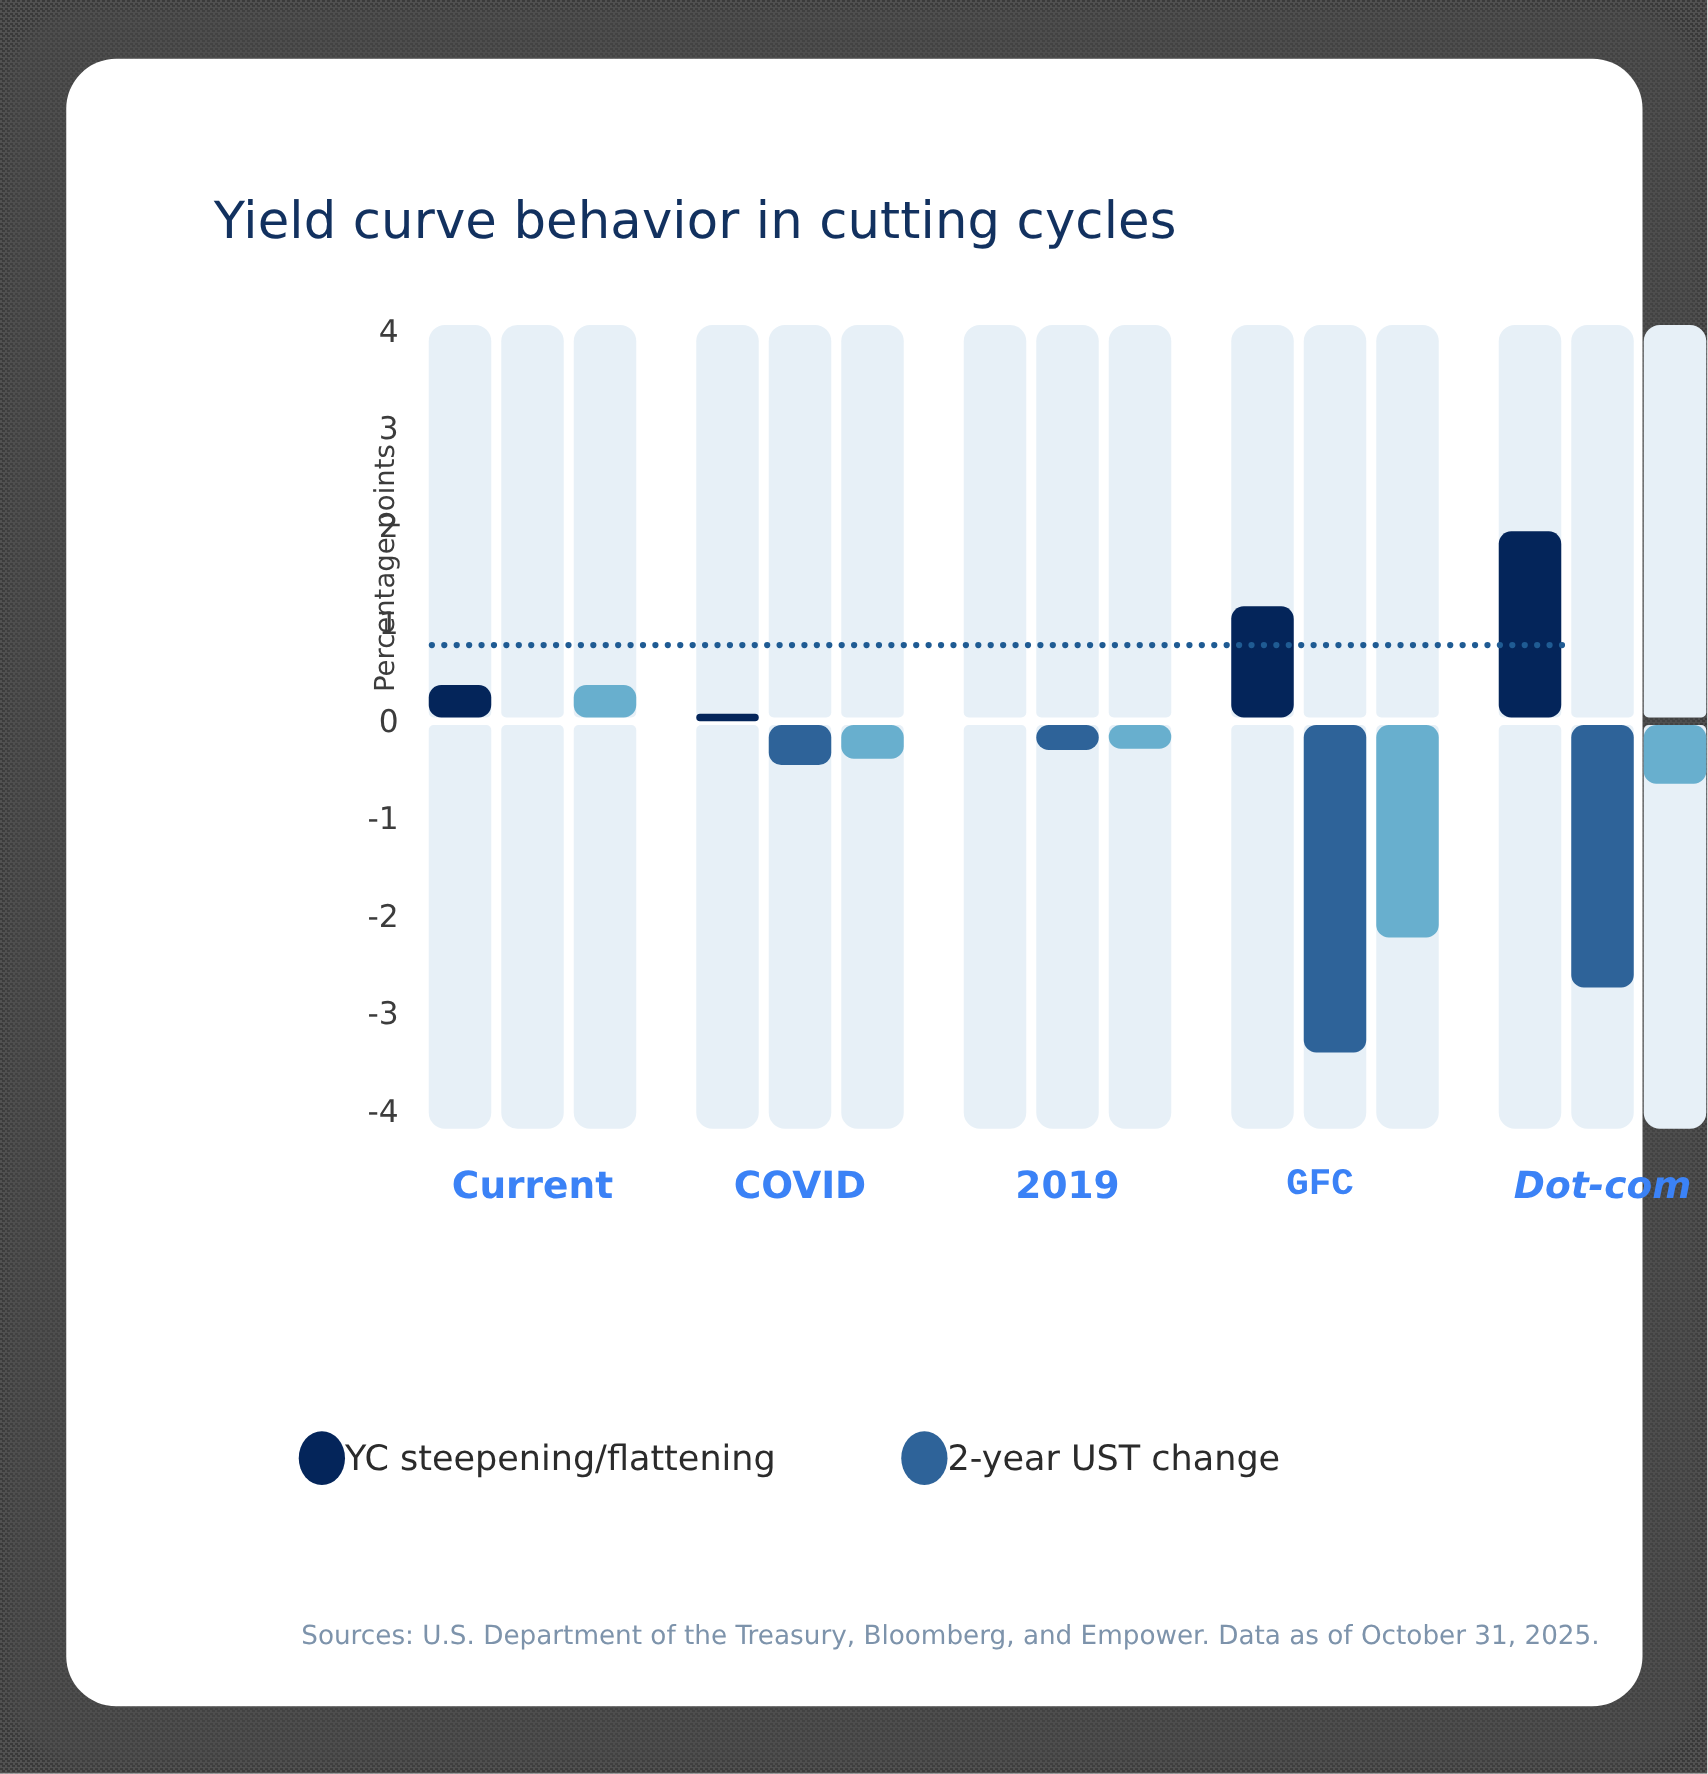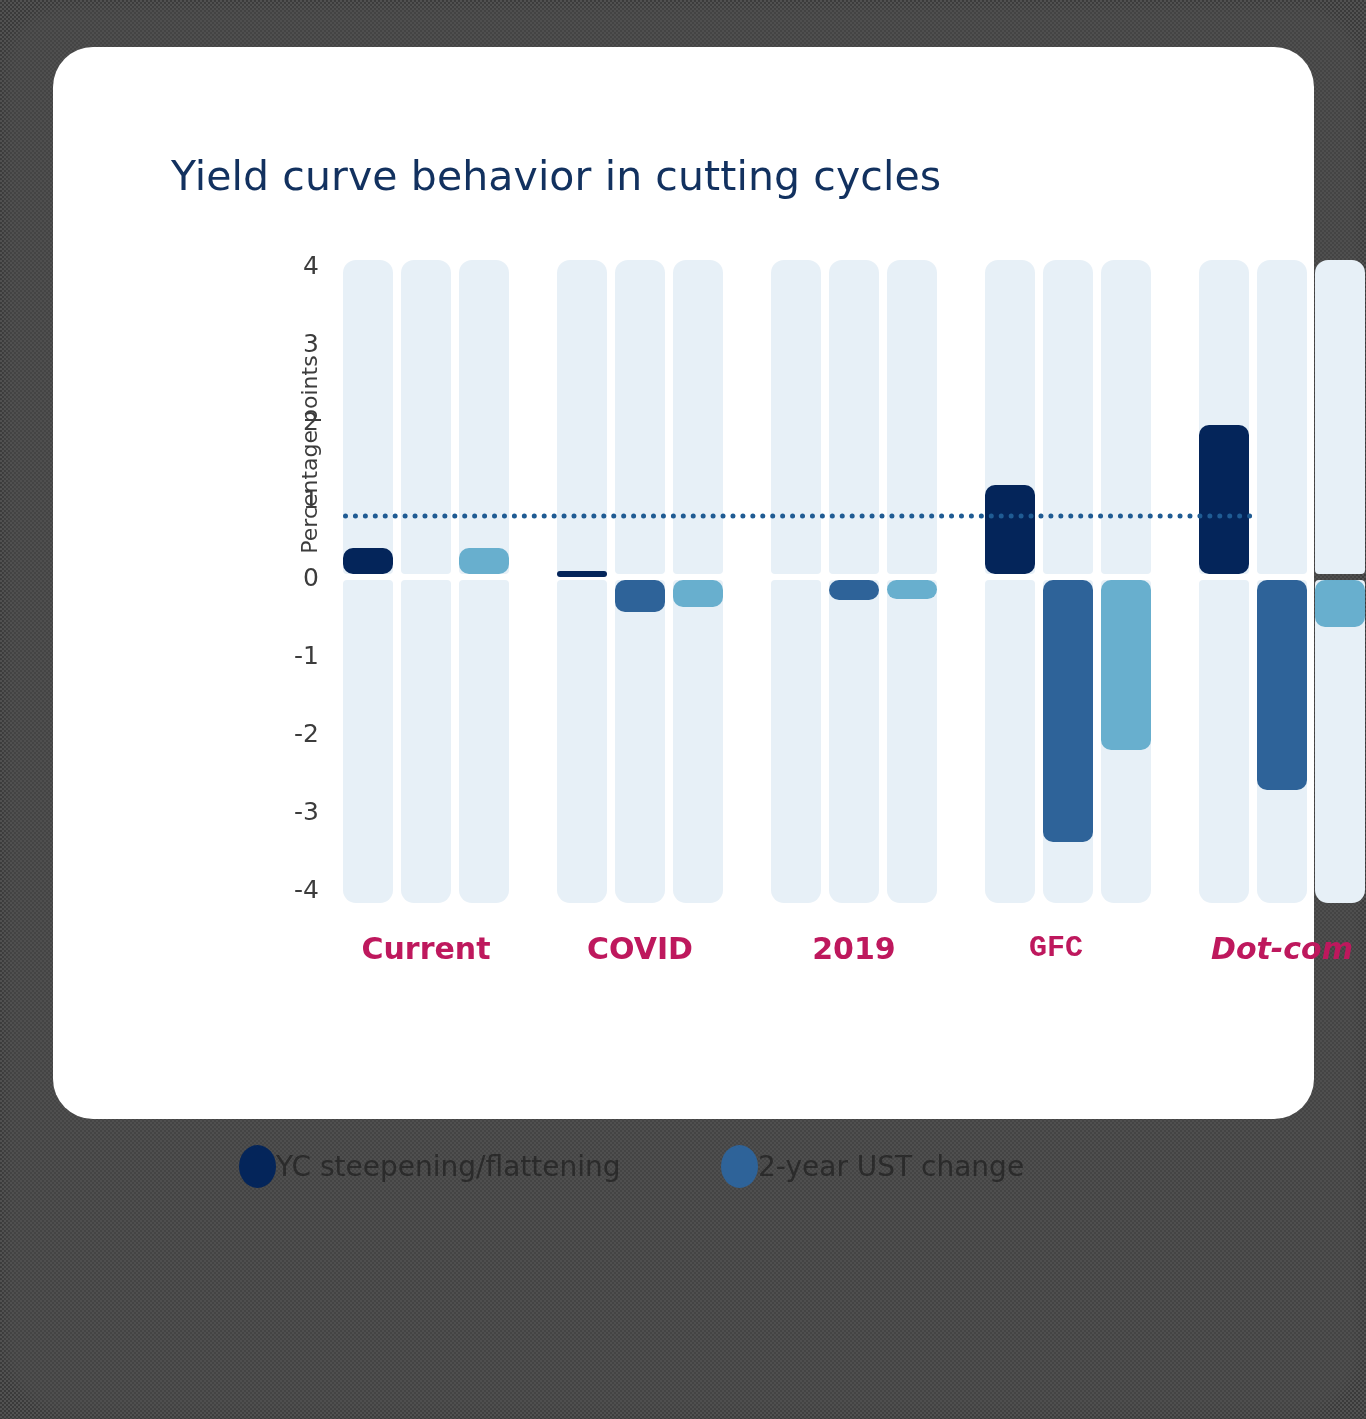--- a/index.html
+++ b/index.html
@@ -38,21 +38,21 @@
       repeating-conic-gradient(#5a5a5a 0% 25%, #3d3d3d 0% 50%) 0 0 / 3px 3px;
     filter: blur(6px);
     opacity: .55;
   }
 
   .card {
     position: absolute;
     left: 53px;
     top: 47px;
     width: 1261px;
-    height: 1072px;
+    height: 1318px;
     background: #ffffff;
     border-radius: 40px;
   }
 
   
   .chart-title {
     position: absolute;
     left: 118px;
     top: 105px;
     font-size: 41px;
@@ -143,21 +143,21 @@
     left: 0;
     width: 100%;
     border-radius: 10px;
   }
 
   .xlabel {
     position: absolute;
     top: 684px;
     font-size: 30px;
     font-weight: bold;
-    color: #be185d;
+    color: #3b82f6;
     text-align: center;
     white-space: nowrap;
   }
 
   
   .legend {
     position: absolute;
     left: 186px;
     top: 1088px;
     width: 980px;
@@ -334,15 +334,16 @@
           <span class="swatch" style="background:#04255a"></span>
           <span class="legend-text">YC steepening/flattening</span>
         </div>
         <div class="legend-item col2">
           <span class="swatch" style="background:#2e6399"></span>
           <span class="legend-text">2-year UST change</span>
         </div>
       </div>
     </div>
 
+    <div class="sources">Sources: U.S. Department of the Treasury, Bloomberg, and Empower. Data as of October 31, 2025.</div>
 
   </div>
 </div>
 
 </body></html>

